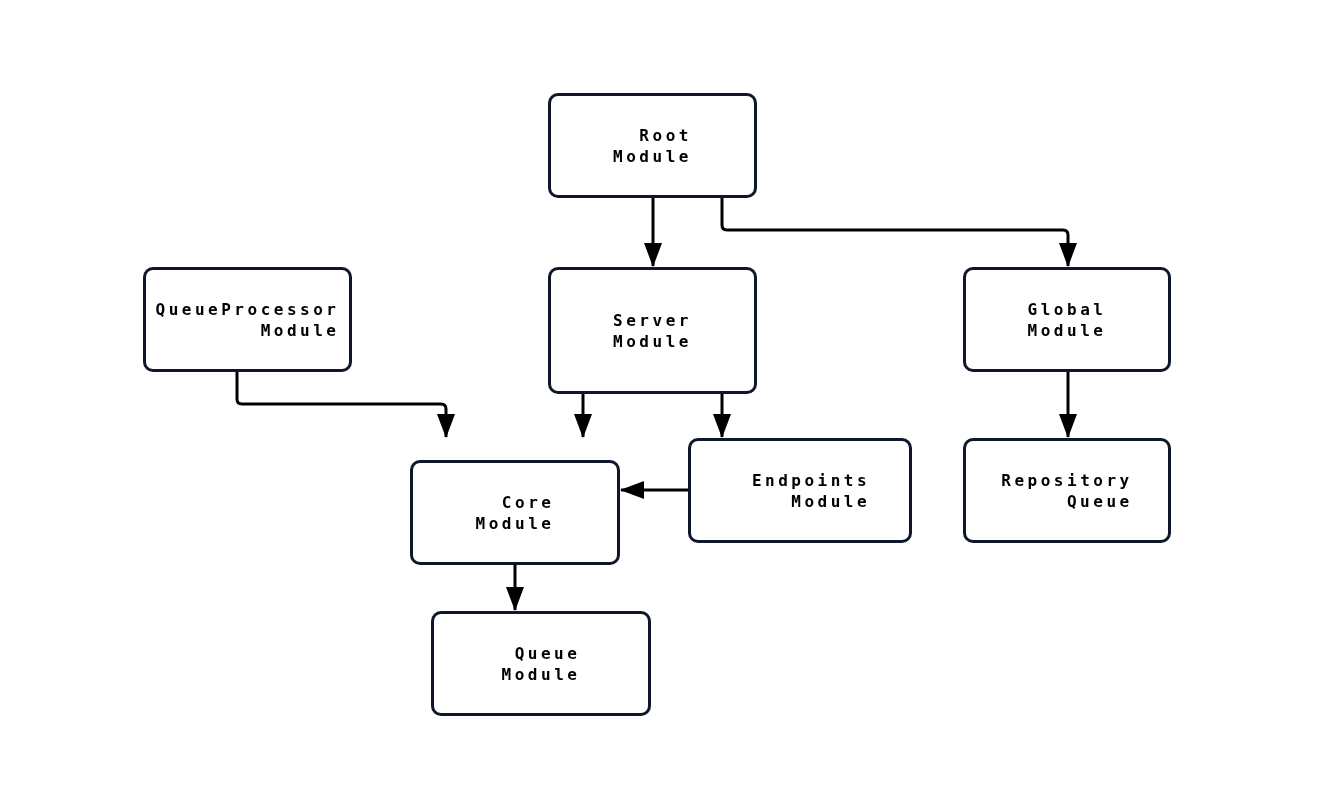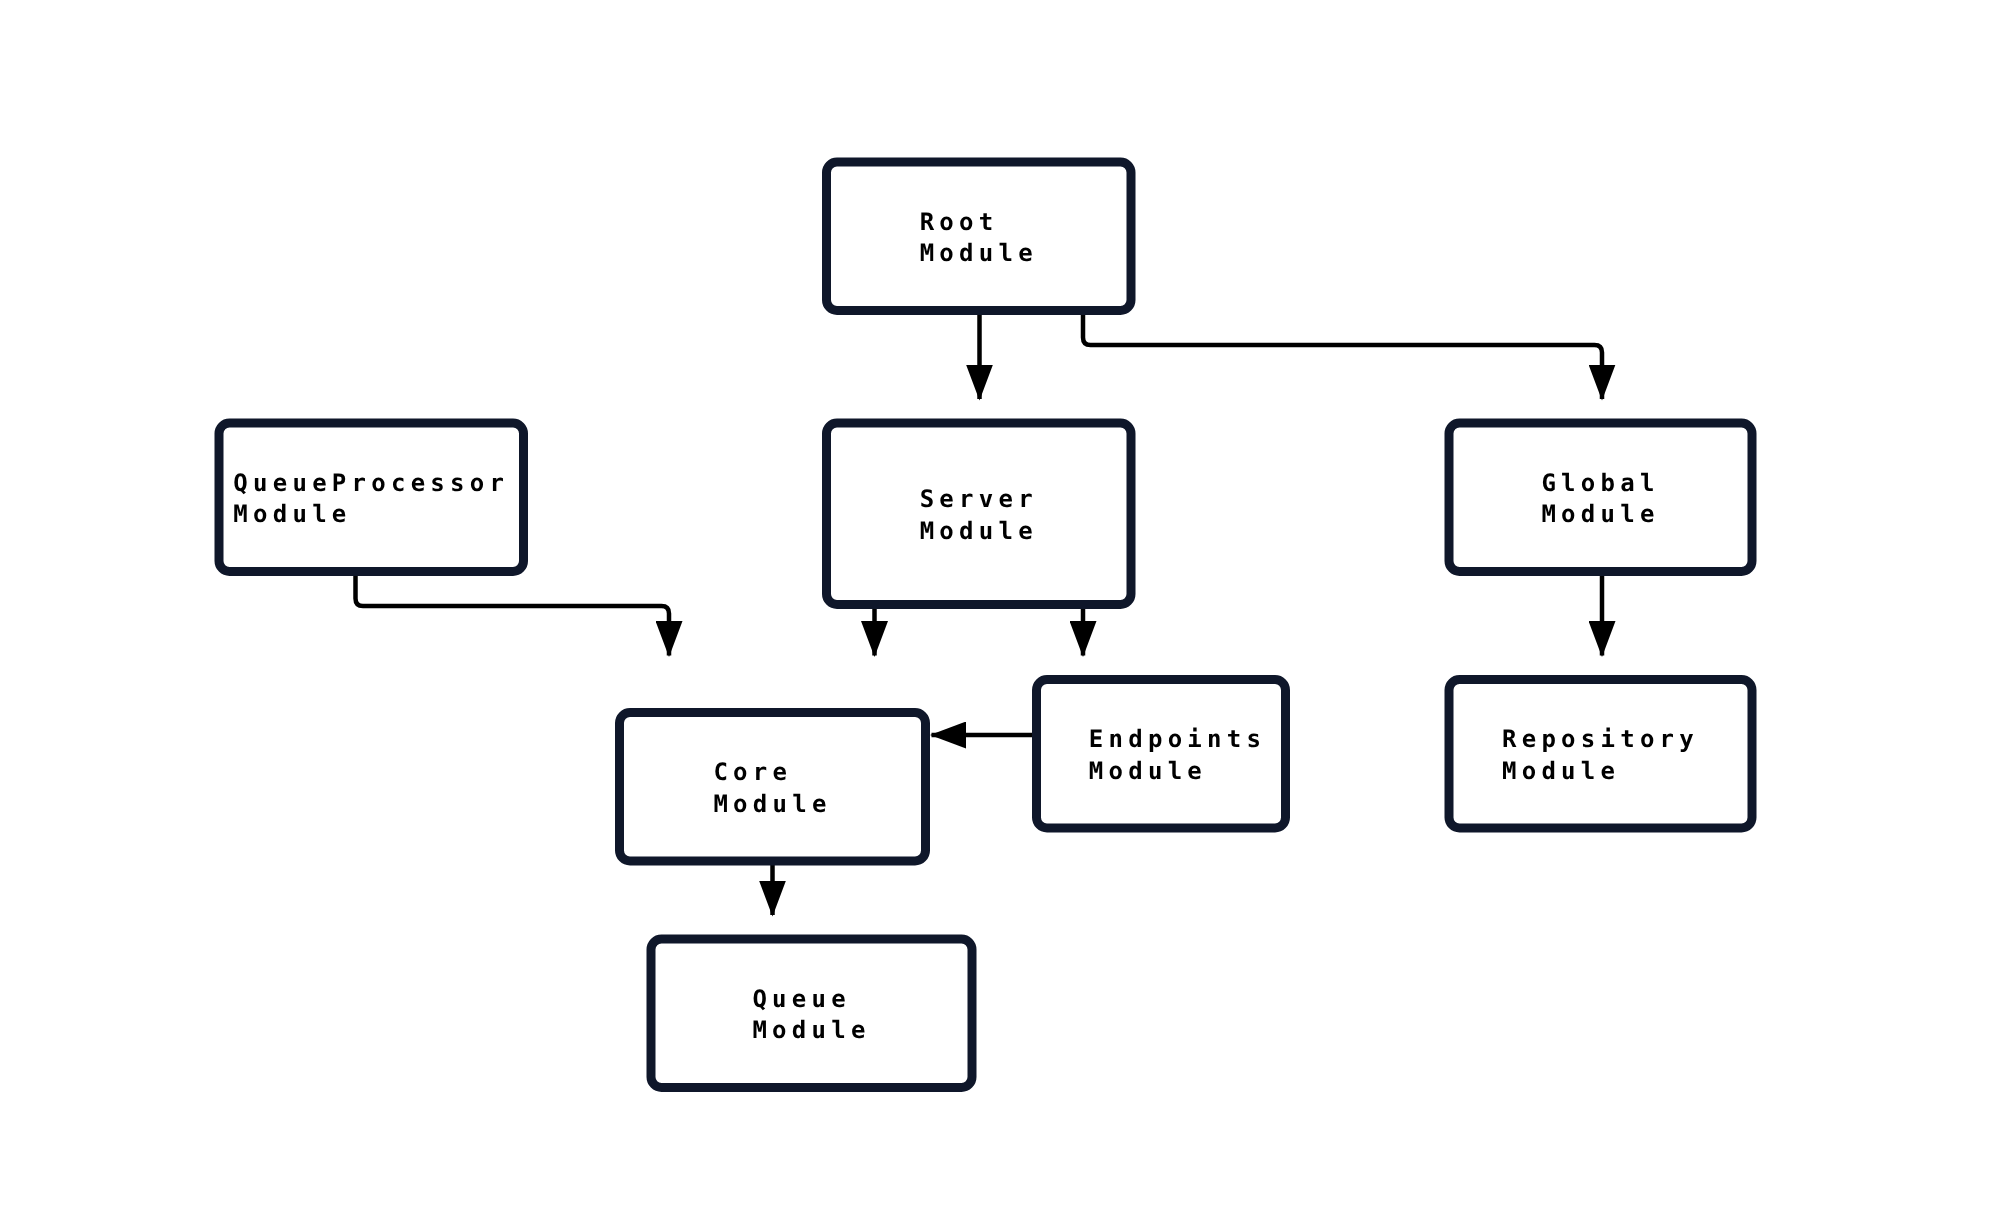--- a/index.html
+++ b/index.html
@@ -24,27 +24,26 @@
   }
   .edges-layer path.edge {
     fill: none;
     stroke: #000000;
     stroke-width: 3;
   }
   .node {
     position: absolute;
     box-sizing: border-box;
     background: #ffffff;
-    border: 6px solid #0f172a;
+    border: 3px solid #0f172a;
     border-radius: 10px;
     display: flex;
     align-items: center;
     justify-content: center;
-    text-align: left;
-    margin-top: 12px;
+    text-align: right;
   }
   .node-label {
     display: block;
     white-space: pre-line;
     font-weight: bold;
     font-size: 16px;
     line-height: 21px;
     letter-spacing: 3.5px;
     color: #000000;
   }
@@ -84,26 +83,26 @@
 Module</span>
       </div>
       <div class="node" style="left: 963px; top: 267px; width: 208px; height: 105px;">
         <span class="node-label">Global
 Module</span>
       </div>
       <div class="node" style="left: 410px; top: 460px; width: 210px; height: 105px;">
         <span class="node-label">Core
 Module</span>
       </div>
-      <div class="node" style="left: 688px; top: 438px; width: 172px; height: 105px; padding-left: 22px;">
+      <div class="node" style="left: 688px; top: 438px; width: 224px; height: 105px; padding-left: 22px;">
         <span class="node-label">Endpoints
 Module</span>
       </div>
       <div class="node" style="left: 963px; top: 438px; width: 208px; height: 105px;">
         <span class="node-label">Repository
-Module</span>
+Queue</span>
       </div>
       <div class="node" style="left: 431px; top: 611px; width: 220px; height: 105px;">
         <span class="node-label">Queue
 Module</span>
       </div>
     </div>
 </div>
 
 </body></html>

